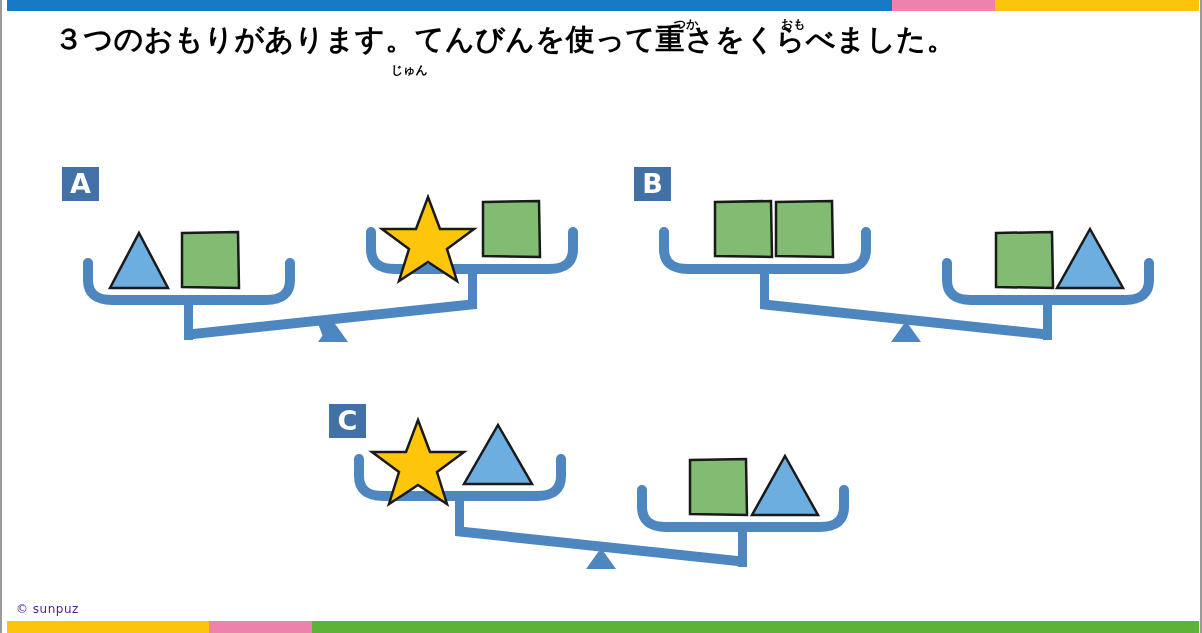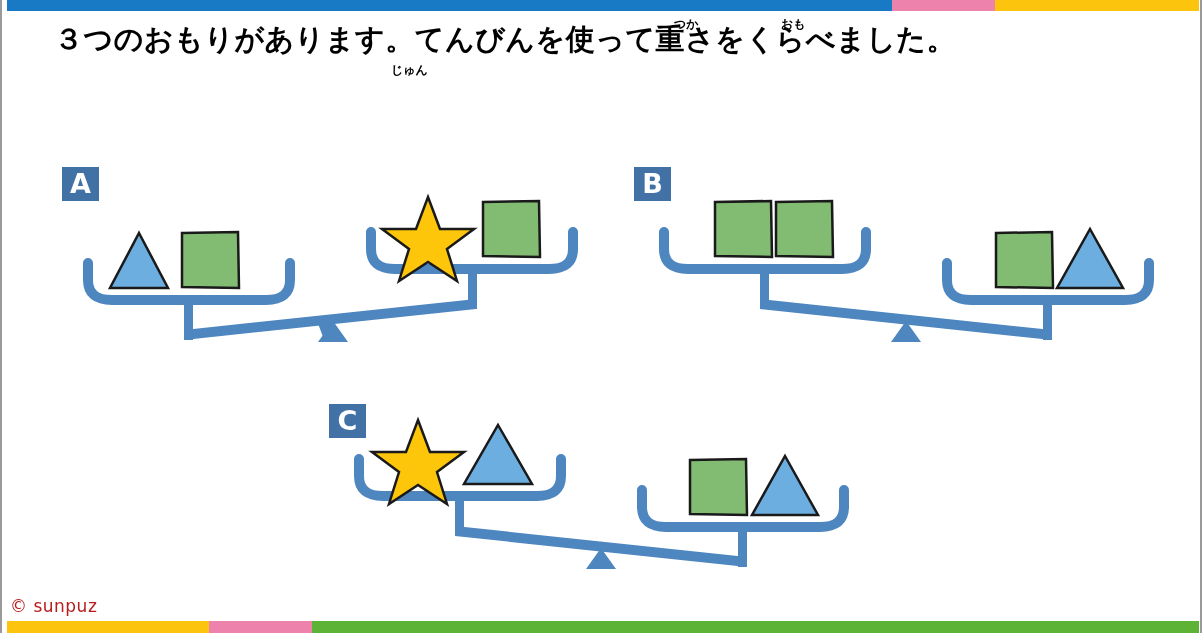--- a/index.html
+++ b/index.html
@@ -82,25 +82,25 @@
     font-family: "DejaVu Sans", "Liberation Sans", sans-serif;
     font-weight: 700;
     font-size: 27px;
     line-height: 34px;
     text-align: center;
   }
 
   
   .watermark {
     position: absolute;
-    left: 8px;
+    left: 14px;
     bottom: 17px;
     font-family: "DejaVu Sans", "Liberation Sans", sans-serif;
-    font-size: 17px;
-    color: #b91c1c;
+    font-size: 12px;
+    color: #4c1d95;
     letter-spacing: 0.5px;
     white-space: nowrap;
   }
 </style>
 </head>
 <body>
 
 <div id="page">
 
   <div>

